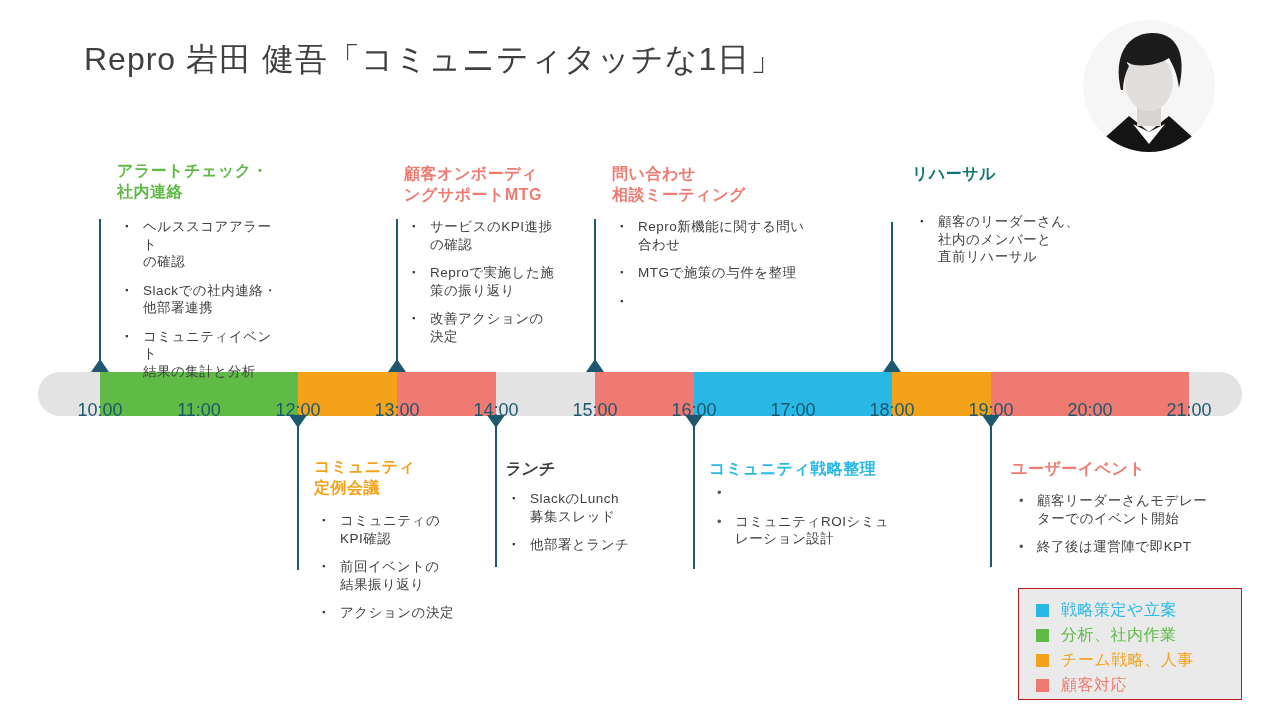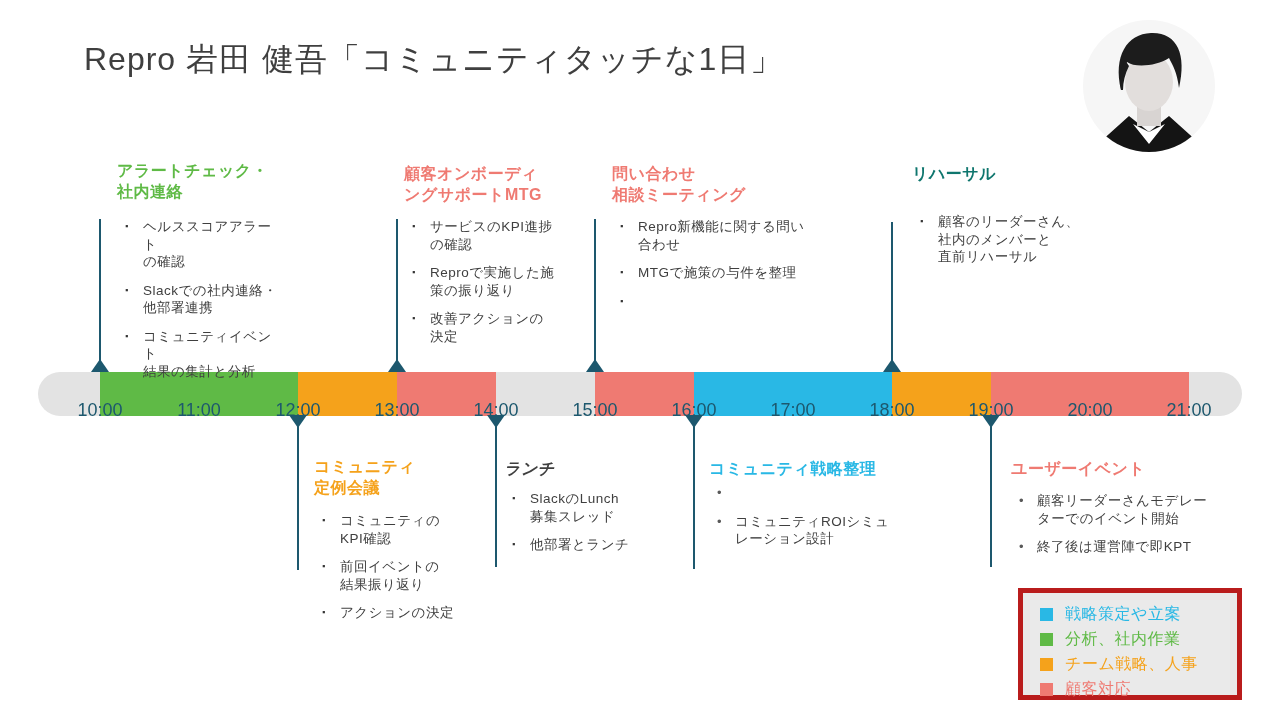--- a/index.html
+++ b/index.html
@@ -23,21 +23,21 @@
   .callout-title{font-size:16px;font-weight:700;line-height:21px;white-space:pre-line;
                  letter-spacing:0.5px;}
   .bullets{position:absolute;}
   .bullet{display:flex;gap:8px;margin-bottom:11px;font-size:13.5px;line-height:17.5px;
           color:#3f3f3f;letter-spacing:0.5px;}
   .bullet .mk{flex:0 0 auto;width:10px;color:#333333;}
   .bullet .mk.square{font-size:9px;line-height:17.5px;}
   .bullet .mk.round{font-size:13px;line-height:17.5px;color:#595959;}
   .bullet .tx{white-space:pre-line;}
   .legend{position:absolute;left:1018px;top:588px;width:224px;height:112px;background:#eaeaea;
-          border:5px solid #b91c1c;box-sizing:border-box;padding:9px 0 0 17px;}
+          border:1px solid #b91c1c;box-sizing:border-box;padding:9px 0 0 17px;}
   .legend-item{display:flex;align-items:center;gap:12px;height:25px;}
   .legend-swatch{width:13px;height:13px;flex:0 0 auto;}
   .legend-label{font-size:16px;letter-spacing:0.5px;white-space:nowrap;}
 </style>
 </head>
 <body>
 
 <div class="canvas">
   <div class="slide-title">Repro 岩田 健吾「コミュニティタッチな1日」</div>
 

